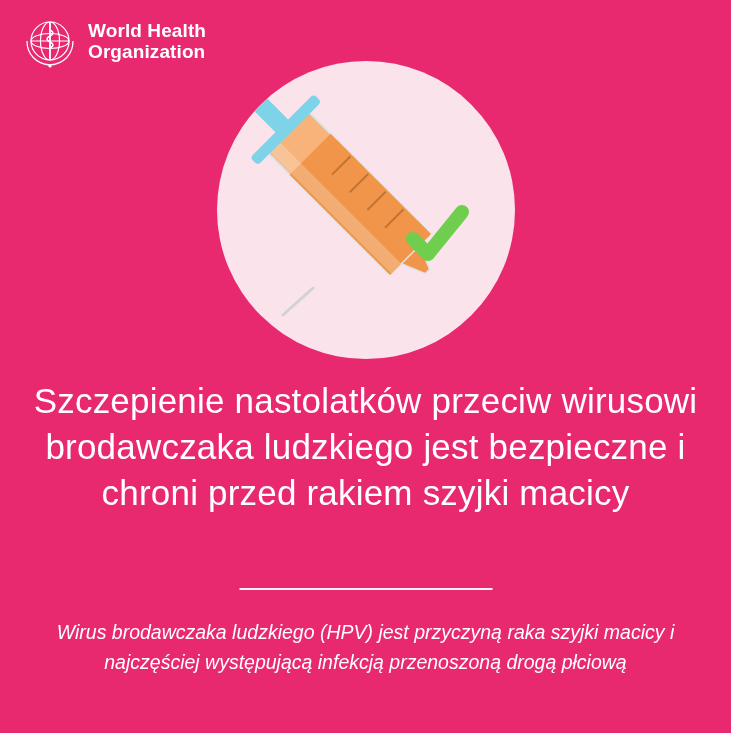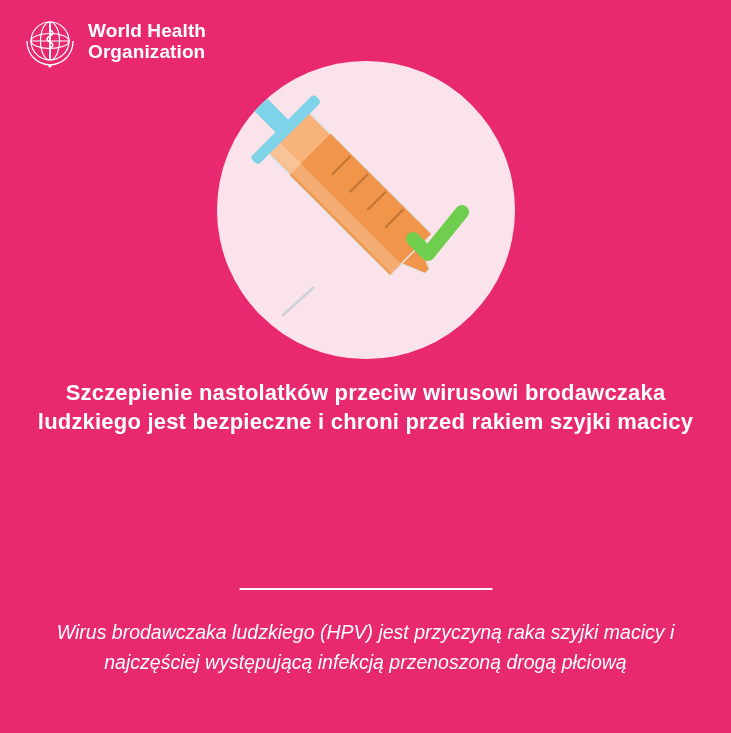--- a/index.html
+++ b/index.html
@@ -70,22 +70,22 @@
   }
 
   
   .headline {
     position: absolute;
     top: 378px;
     left: 0;
     width: 731px;
     text-align: center;
     color: #ffffff;
-    font-size: 22px;
-    font-weight: bold;
+    font-size: 35px;
+    font-weight: normal;
     line-height: 1.32;
     letter-spacing: 0.2px;
     padding: 0 22px;
     box-sizing: border-box;
   }
 
   
   .divider {
     position: absolute;
     top: 588px;

